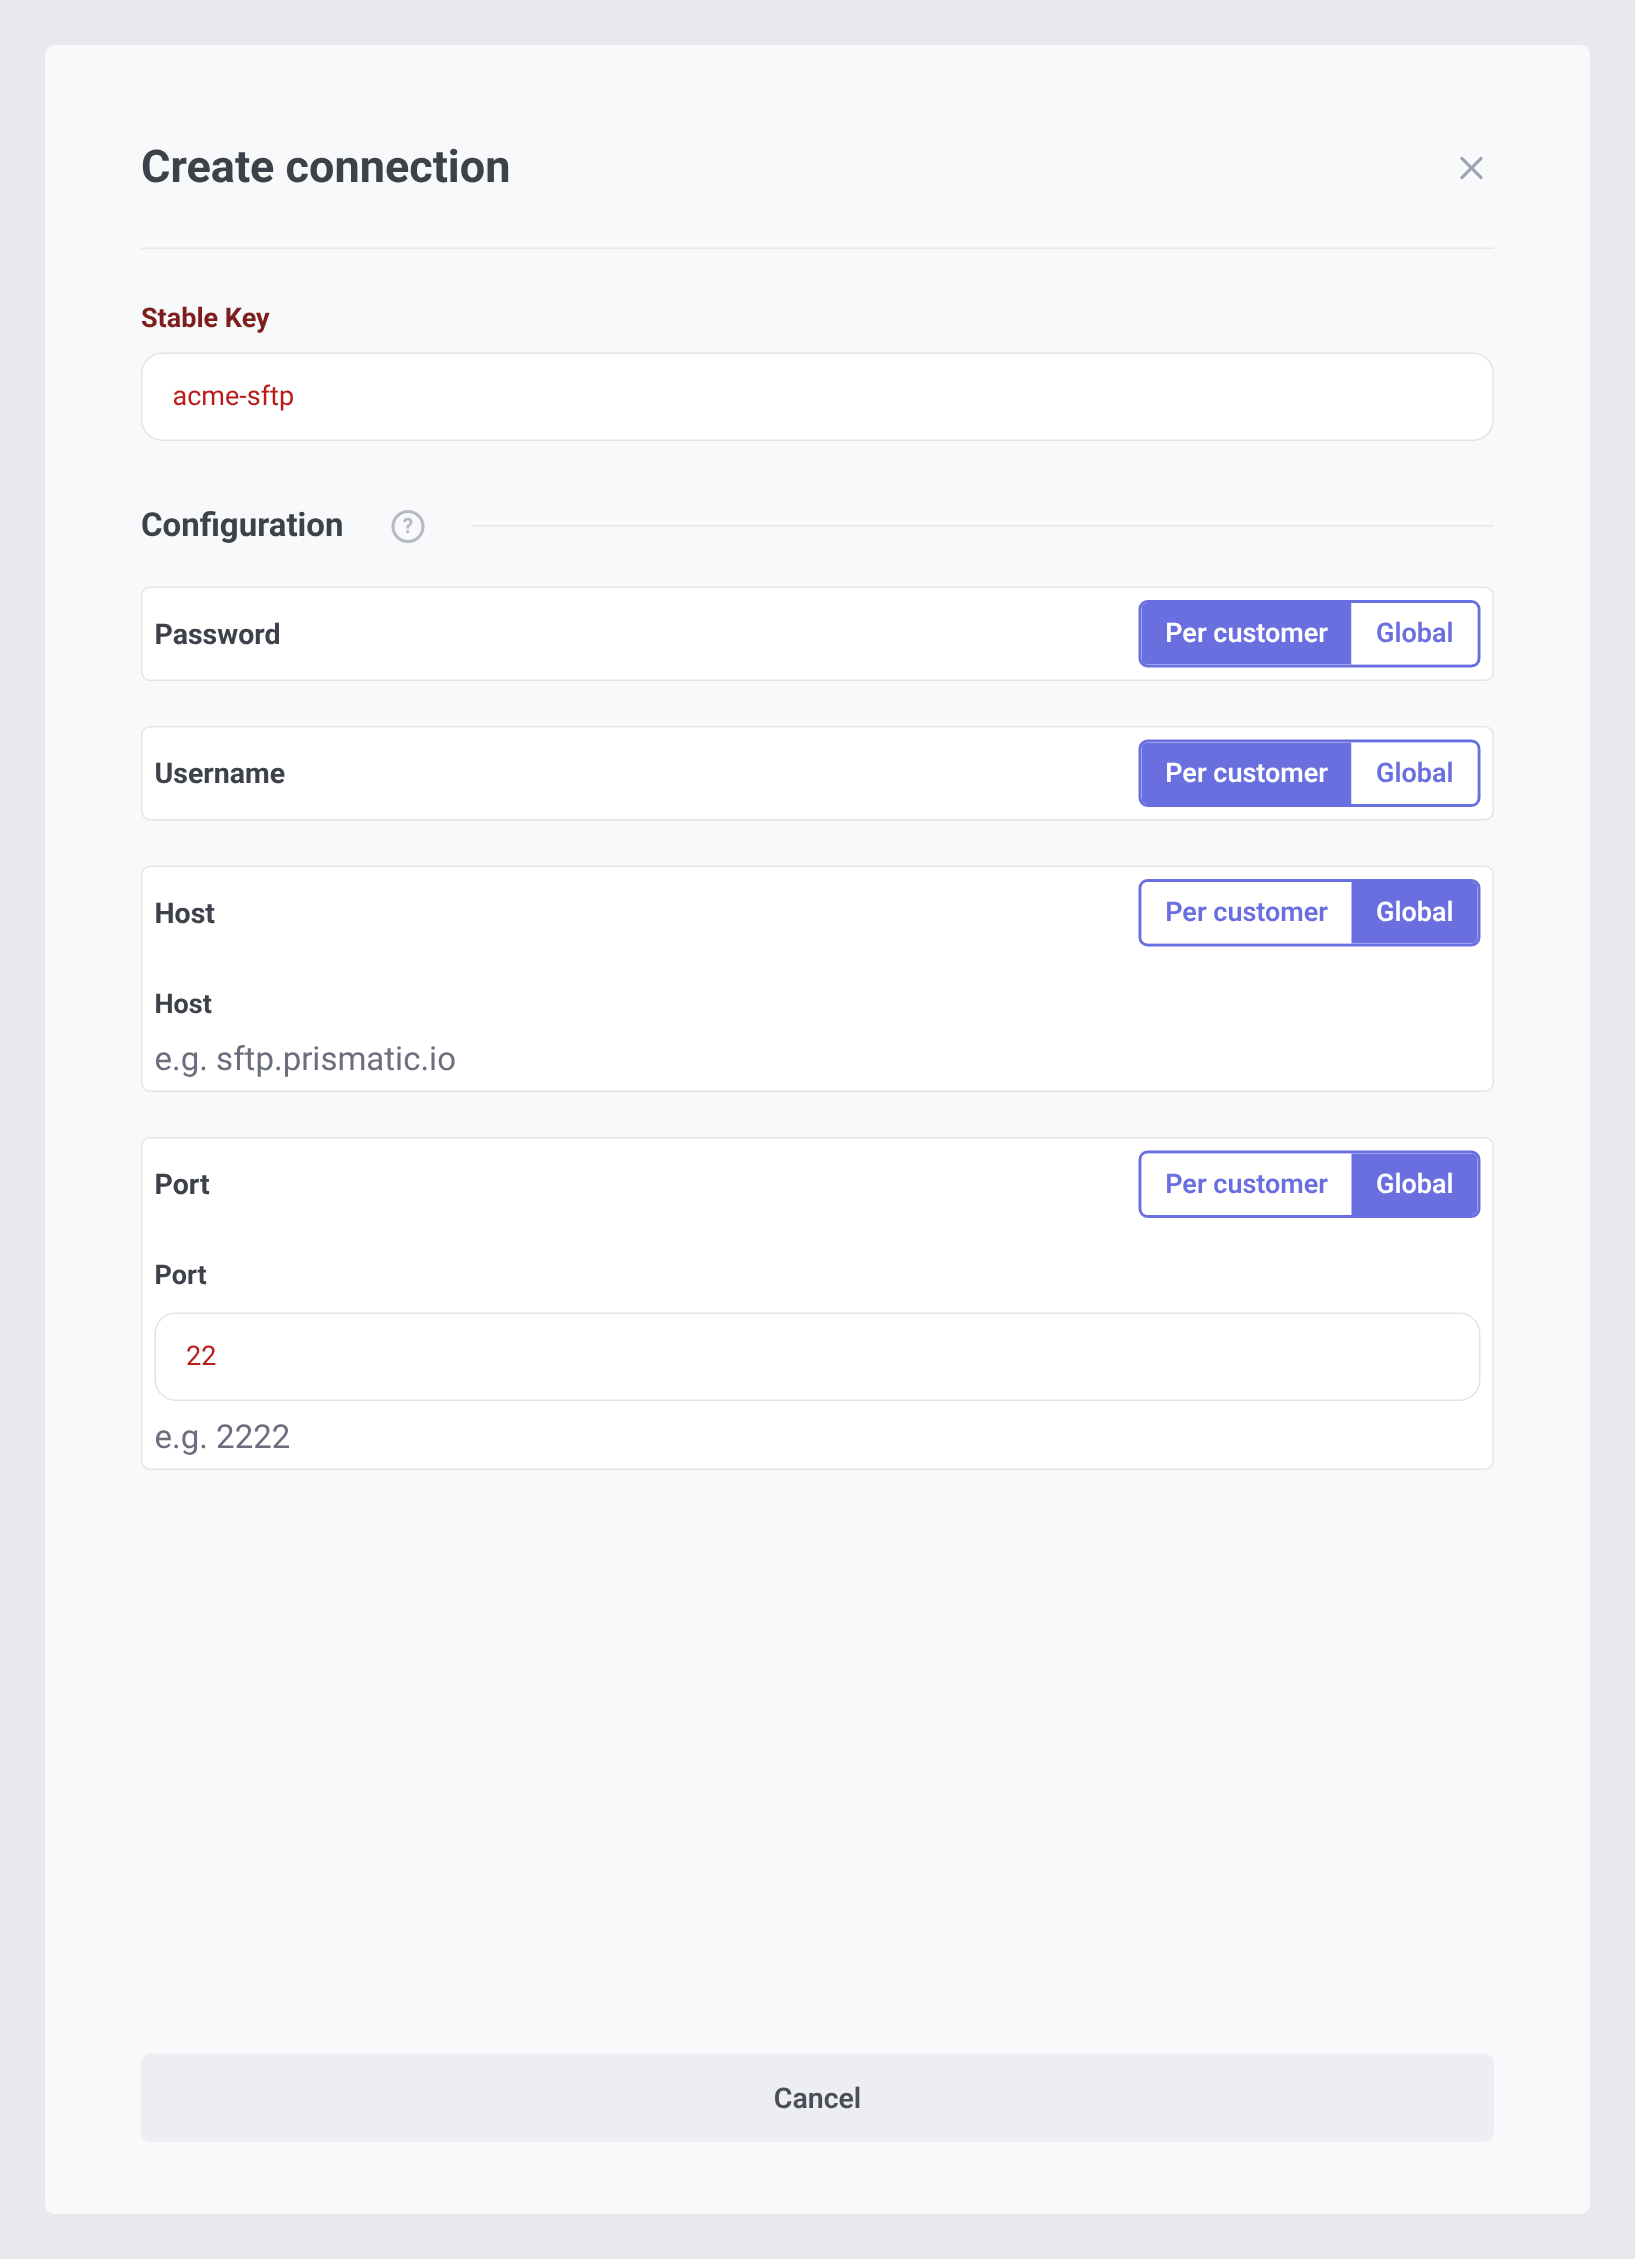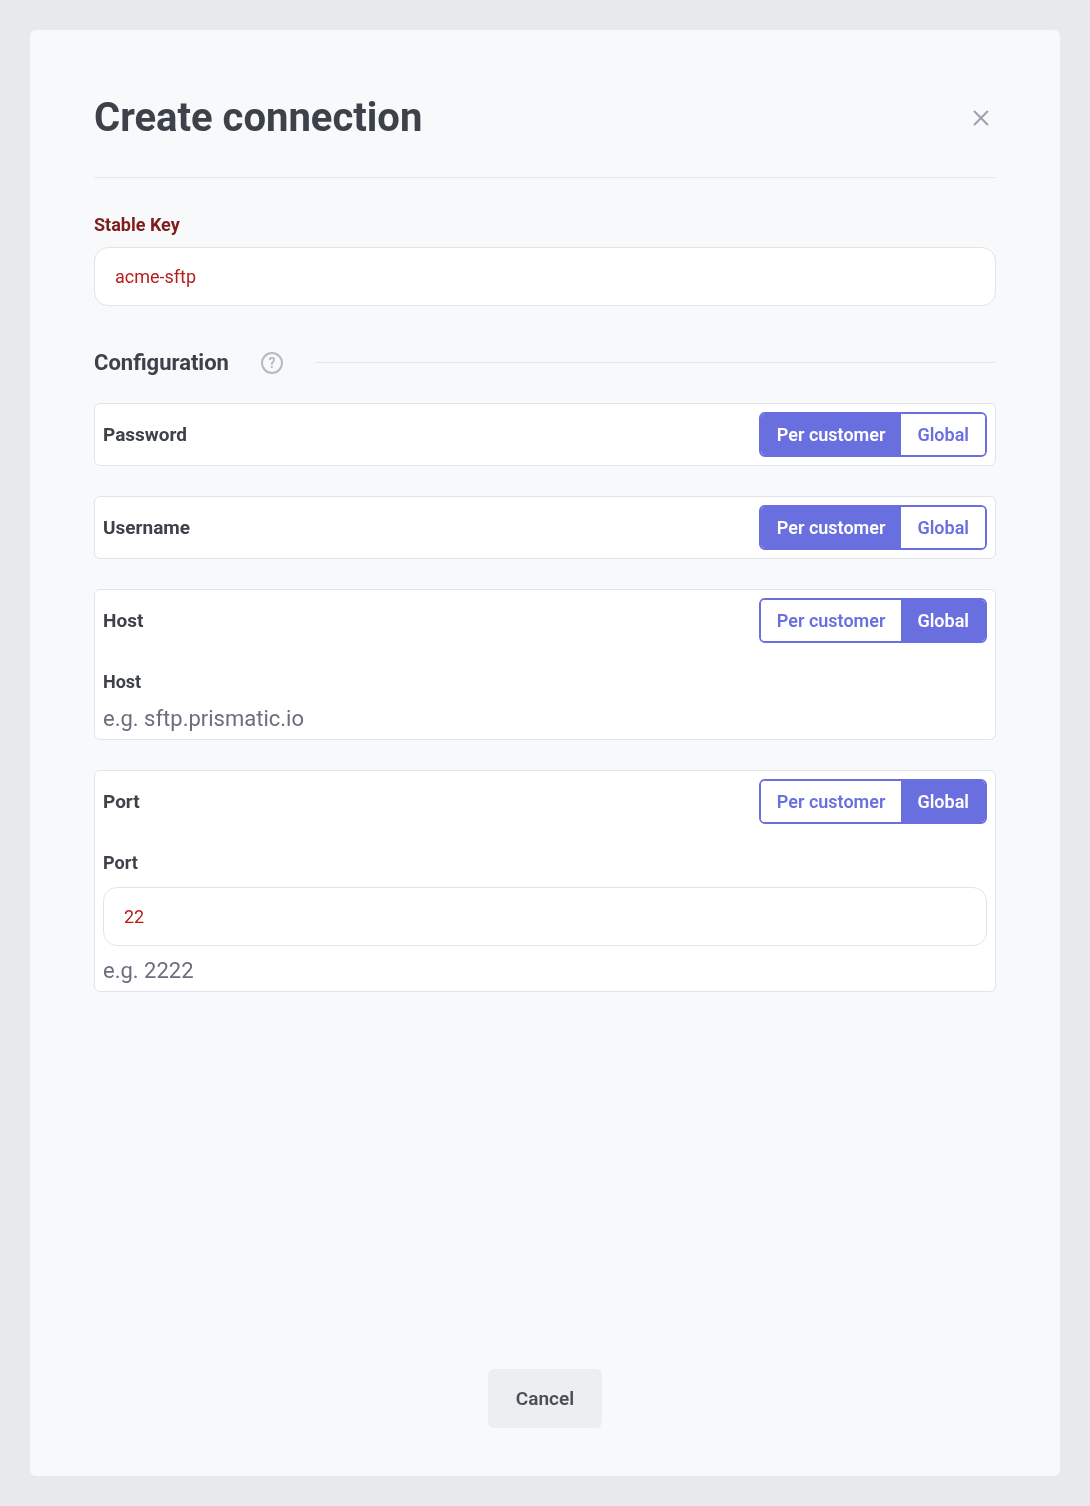--- a/index.html
+++ b/index.html
@@ -23,21 +23,21 @@
   }
   .modal-header {
     display: flex;
     justify-content: space-between;
     align-items: center;
     padding-bottom: 36px;
     border-bottom: 1px solid #e6e7ea;
     margin-bottom: 36px;
   }
   .modal-title {
-    font-size: 40px;
+    font-size: 30px;
     font-weight: 700;
     color: #3d4149;
   }
   .close-btn {
     background: none;
     border: none;
     cursor: pointer;
     color: #9ea0b3;
     padding: 4px;
     display: flex;
@@ -139,23 +139,24 @@
     margin-top: 28px;
   }
   .hint-text {
     font-size: 22px;
     color: #6b6e7c;
     margin-top: 12px;
   }
   .modal-footer {
     margin-top: auto;
     display: flex;
-    justify-content: center;
+    justify-content: flex-end;
     gap: 20px;
     padding-top: 32px;
+    flex-direction: column;
   }
   .btn {
     border: none;
     border-radius: 6px;
     padding: 18px 28px;
     font-size: 19px;
     font-weight: 600;
     cursor: pointer;
     font-family: inherit;
   }

